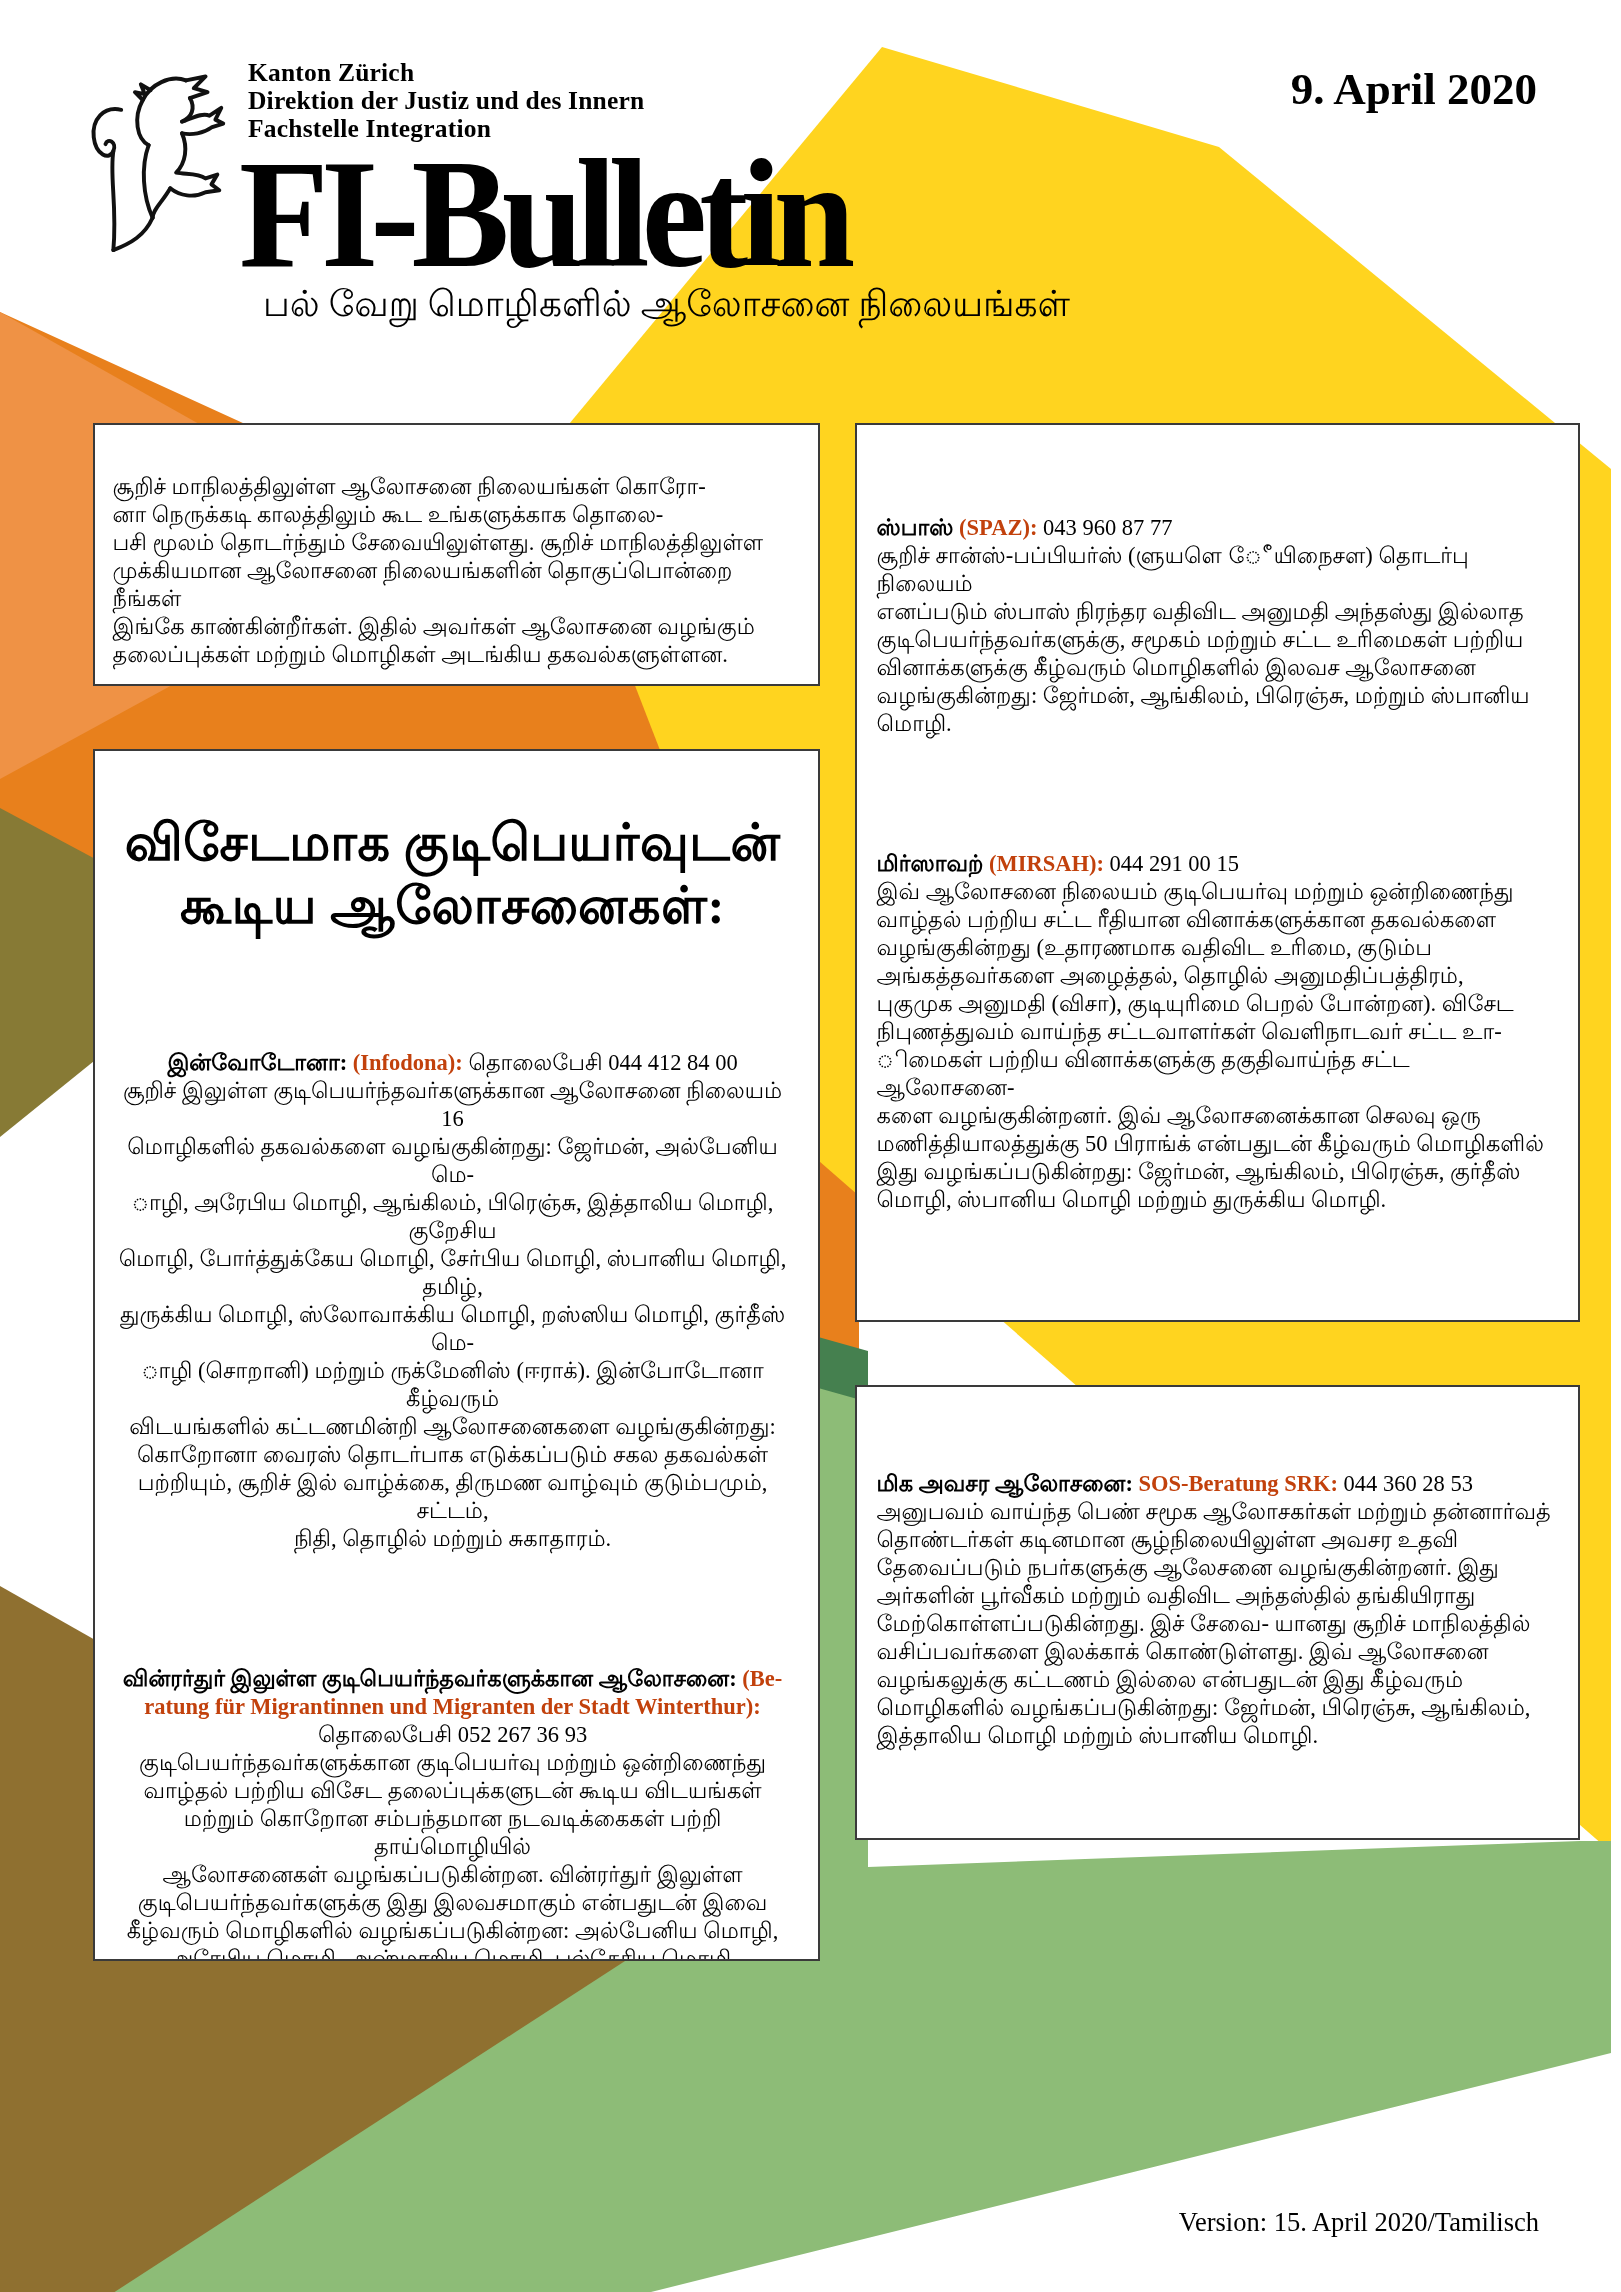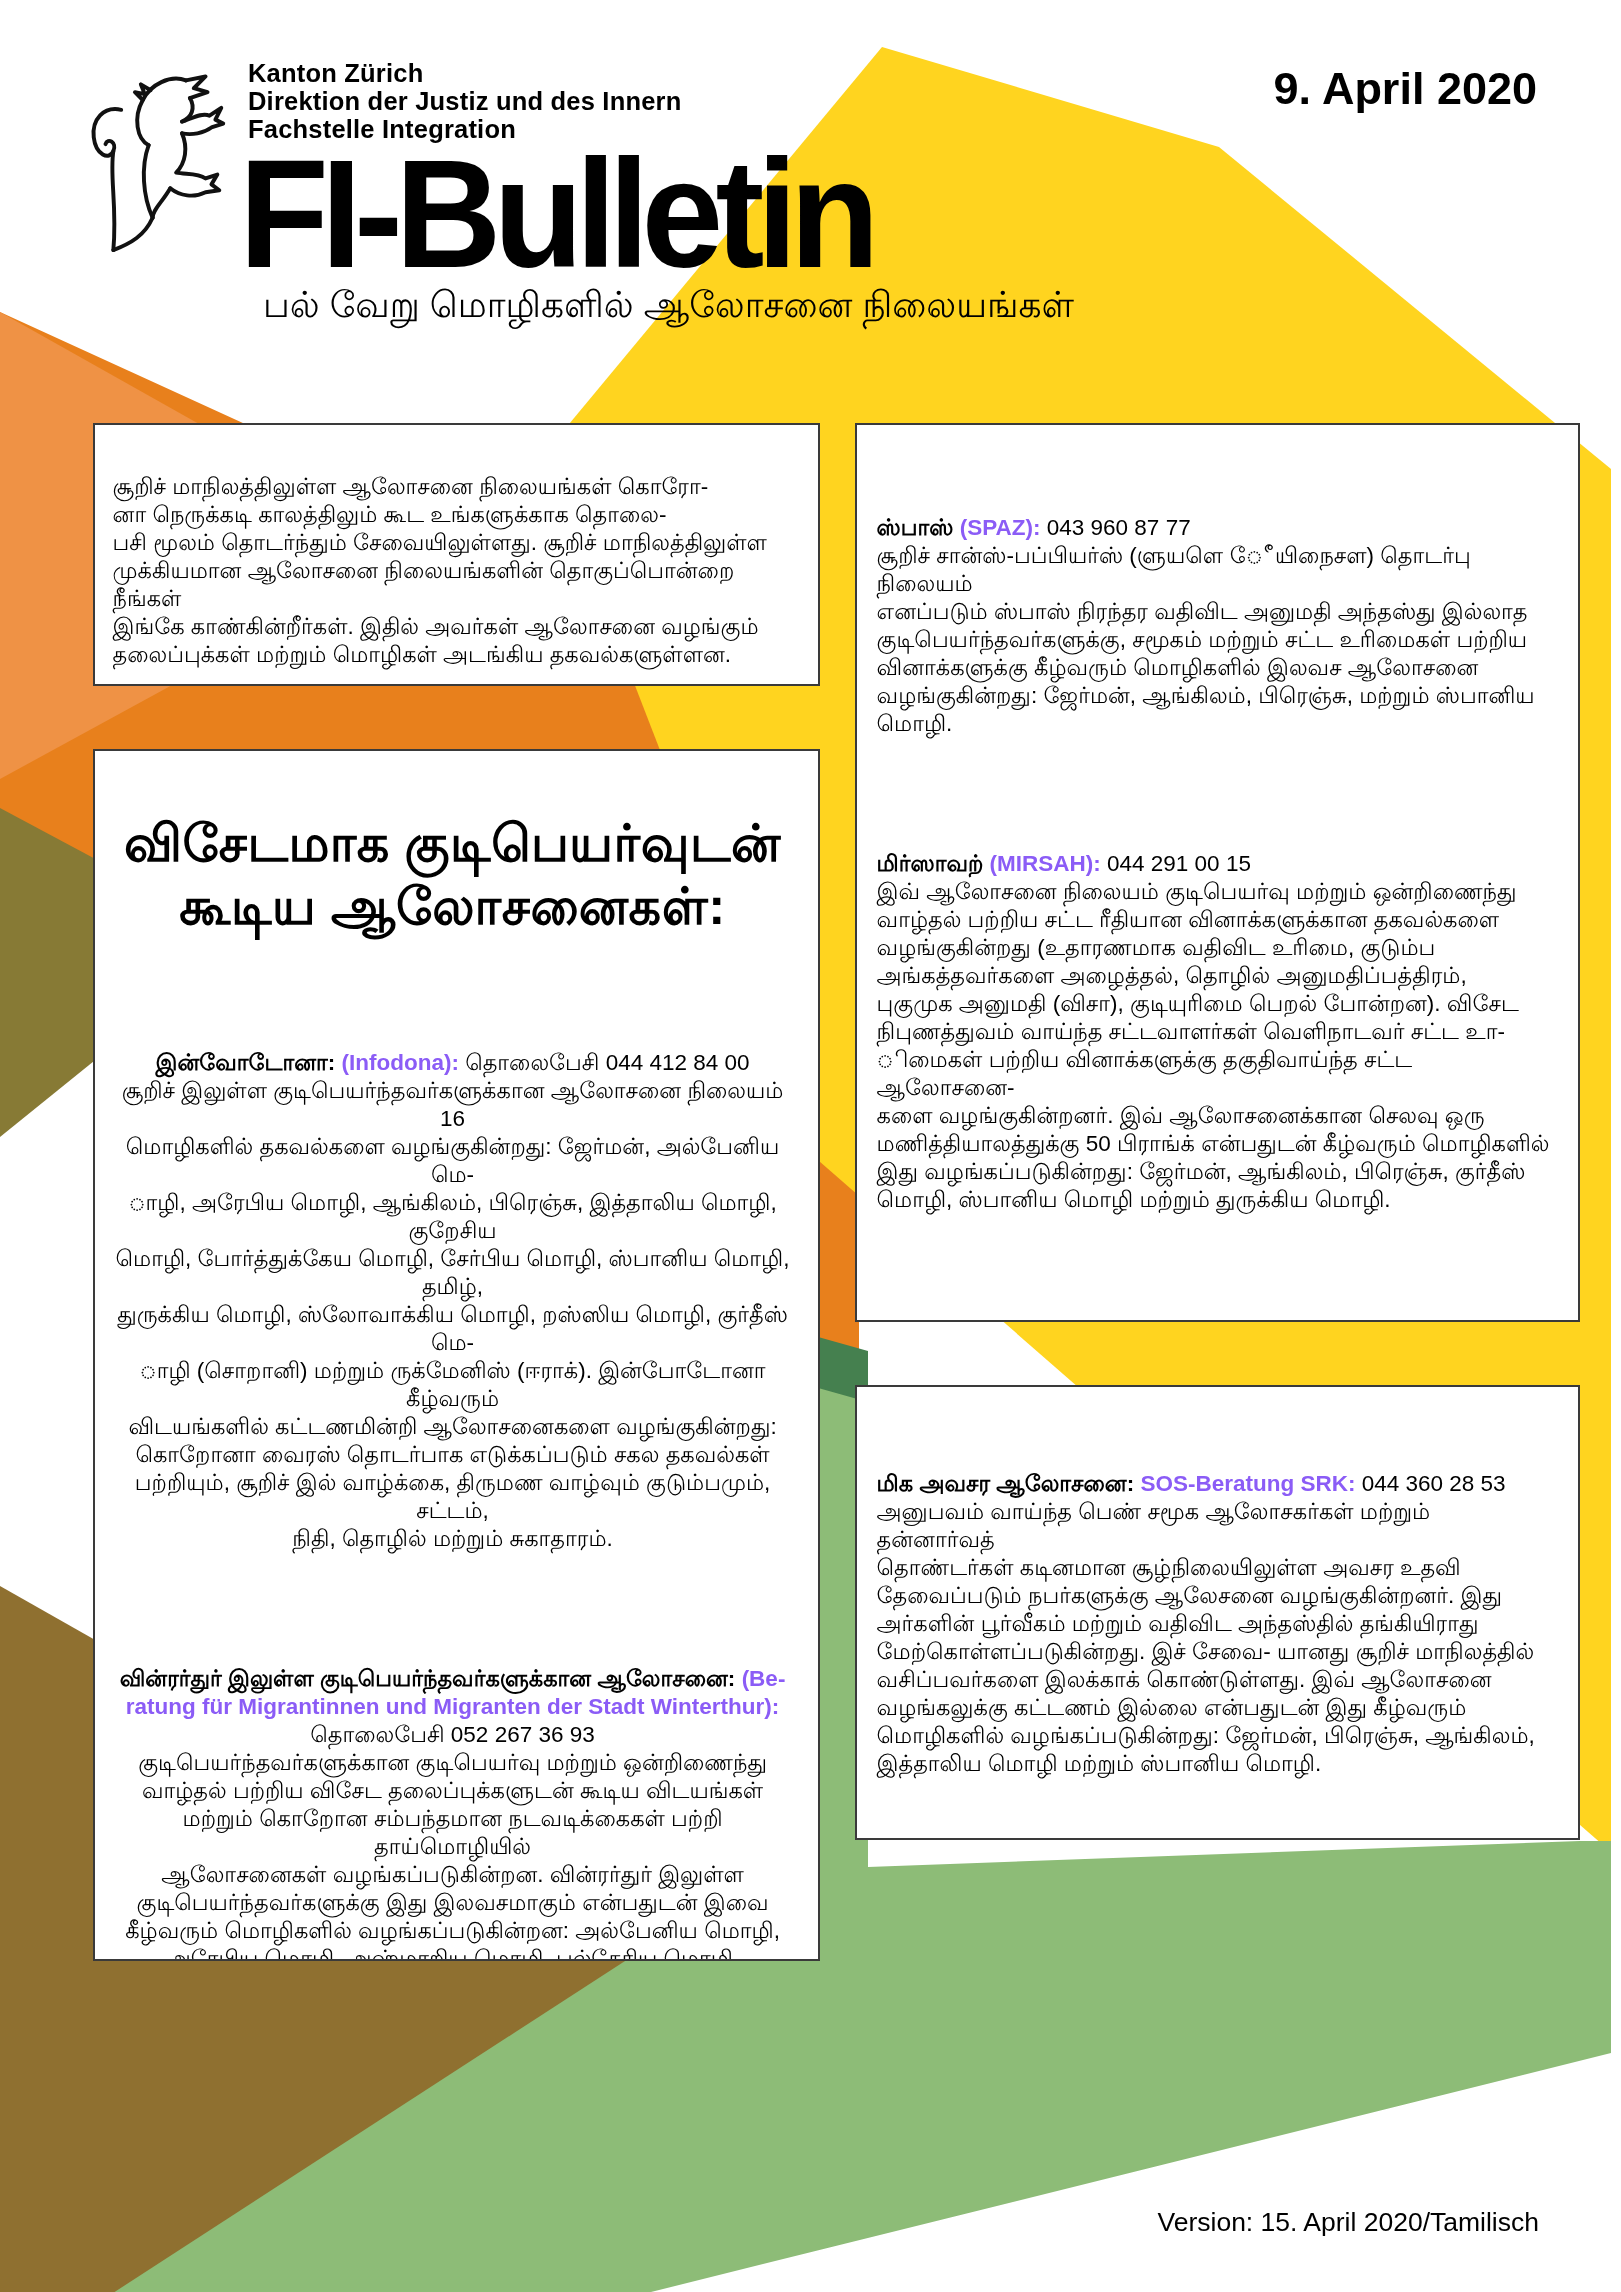--- a/index.html
+++ b/index.html
@@ -1,18 +1,18 @@
 <!DOCTYPE html>
 <html><head>
 <meta charset="utf-8">
 <style>
   html,body{margin:0;padding:0;background:#ffffff;}
   .page{
     position:relative; width:1621px; height:2293px; overflow:hidden;
-    background:#ffffff; font-family:Liberation Sans, sans-serif; color:#000;
+    background:#ffffff; font-family:Liberation Serif, serif; color:#000;
   }
   
   .shape{position:absolute; inset:0; pointer-events:none;}
   .sh-orange      {background:#E8801C; clip-path:polygon(0px 312px, 819px 686px, 859px 1161px, 859px 1377px, 0px 970px);}
   .sh-orange-light{background:#EF9245; clip-path:polygon(0px 312px, 421px 549px, 0px 779px);}
   .sh-olive       {background:#877A35; clip-path:polygon(0px 808px, 245px 939px, 0px 1137px);}
   .sh-yellow      {background:#FFD41F; clip-path:polygon(882px 47px, 1219px 147px, 1611px 469px, 1611px 1852px, 819px 1161px, 545px 453px);}
   .sh-teal        {background:#45804F; clip-path:polygon(804px 1333px, 868px 1351px, 868px 1404px, 804px 1386px);}
   .sh-green       {background:#8DBC77; clip-path:polygon(804px 1384px, 868px 1402px, 868px 1867px, 1580px 1841px, 1611px 1841px, 1611px 2053px, 647px 2293px, 59px 2293px, 627px 1952px);}
   .sh-brown       {background:#8F7030; clip-path:polygon(0px 1586px, 642px 1950px, 113px 2293px, 0px 2293px);}
@@ -34,21 +34,21 @@
     box-sizing:border-box; overflow:hidden;
   }
   .panel-intro      {left:93px;  top:423px;  width:727px; height:263px; padding:19.6px 25.5px 0 17.6px;}
   .panel-left-main  {left:93px;  top:749px;  width:727px; height:1212px; padding:33px 25.5px 0 17.6px;text-align:center;}
   .panel-right-top  {left:855px; top:423px;  width:725px; height:899px;  padding:33px 25.5px 0 19.6px;}
   .panel-right-bot  {left:855px; top:1385px; width:725px; height:455px;  padding:27.4px 25.5px 0 19.6px;}
 
   .tamil-body{font-size:22.5px; line-height:28px; white-space:pre-line;}
   .para{margin:0 0 28px 0;}
   .lead{font-weight:bold;}
-  .latin-blue{color:#8b5cf6; font-weight:bold;}
+  .latin-blue{color:#c2410c; font-weight:bold;}
   .heading{
     font-size:51px; line-height:63px; font-weight:bold; white-space:pre-line;
     margin:0 0 26.5px 0; letter-spacing:0.5px;
   }
   .intro-title{margin:0 0 28px 0;}
 
   .version{position:absolute; right:82px; top:2207px; font-size:26.5px;}
 </style>
 </head>
 <body>

